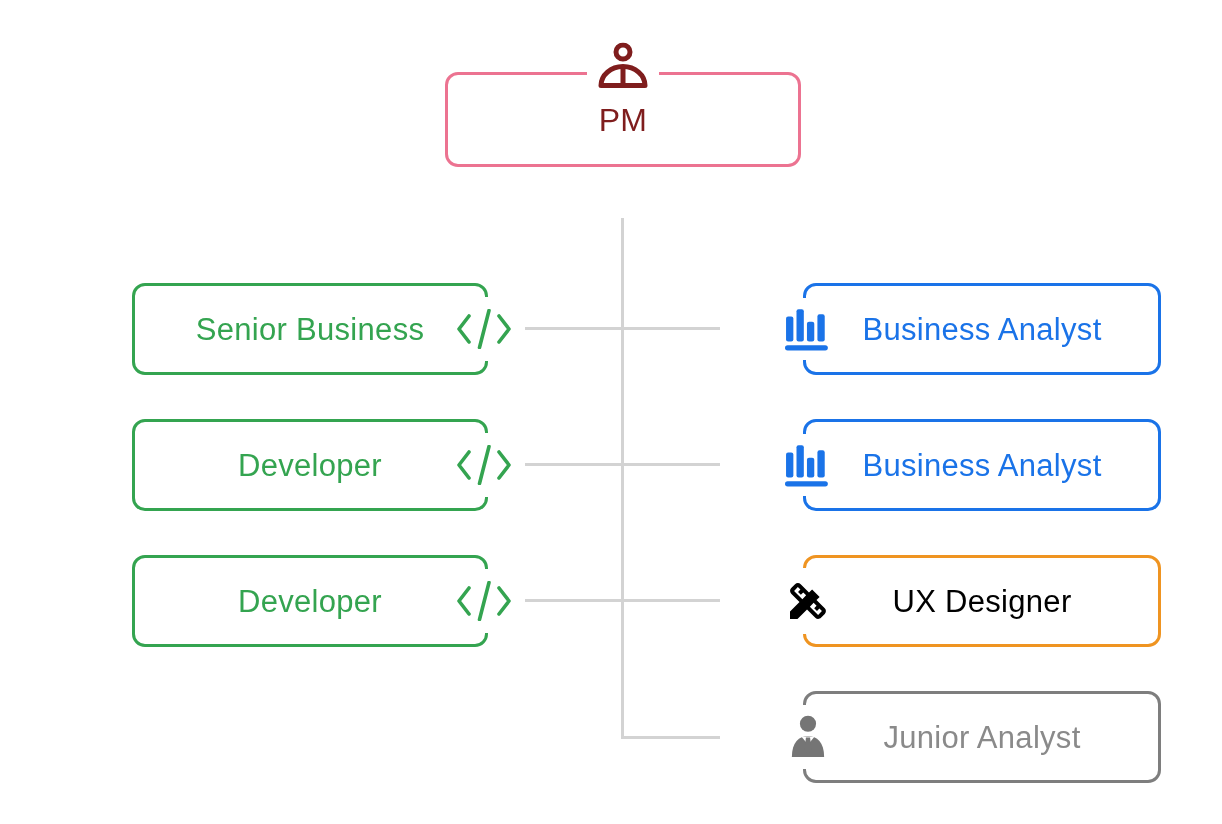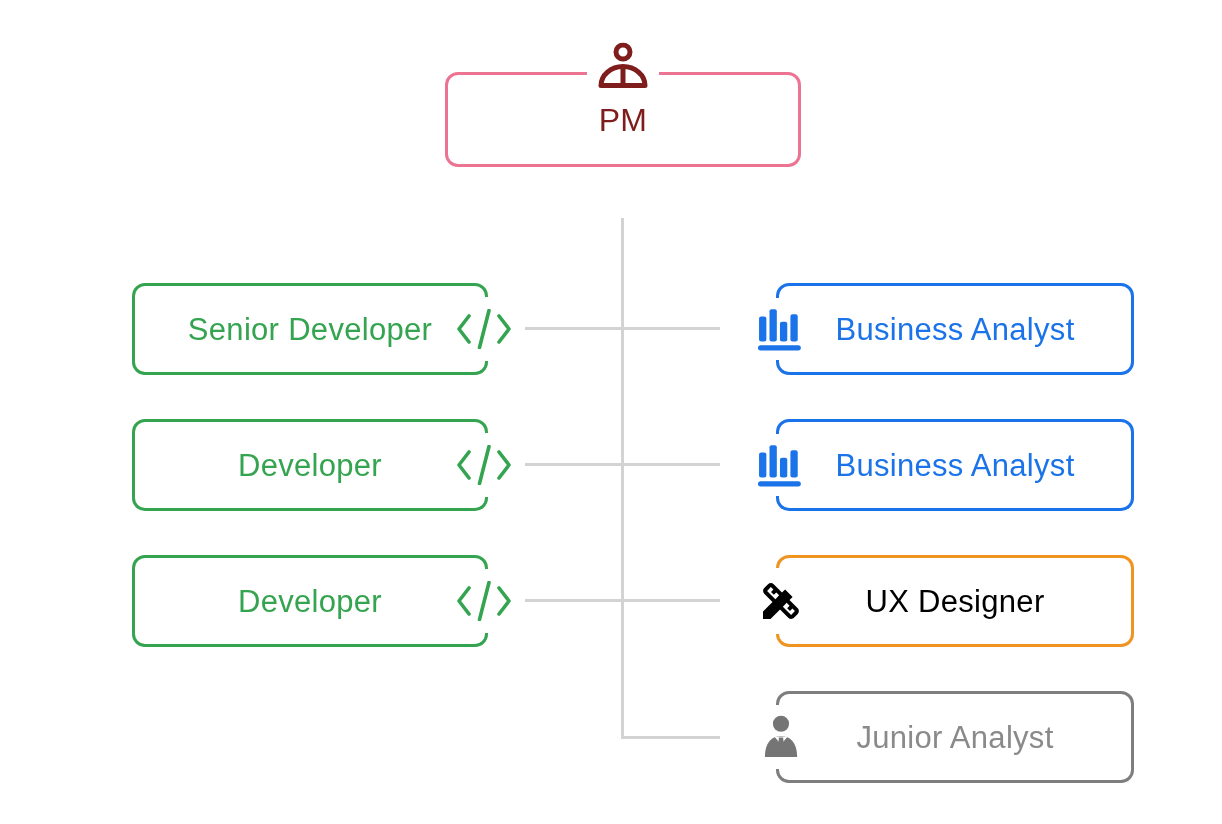--- a/index.html
+++ b/index.html
@@ -22,21 +22,21 @@
   
   .node {
     position:absolute; box-sizing:border-box;
     border:3px solid; border-radius:13px;
     display:flex; align-items:center; justify-content:center;
     font-size:31px; letter-spacing:.3px; line-height:1;
     background:#fff;
   }
   .node-pm    { left:445px; top:72px;  width:356px; height:95px; font-size:32px; }
   .node-left  { left:132px; width:356px; height:92px; }
-  .node-right { left:776px; width:358px; height:92px; }
+  .node-right { left:803px; width:358px; height:92px; }
   .row1 { top:283px; } .row2 { top:419px; } .row3 { top:555px; } .row4 { top:691px; }
 
   .pink   { color:#7f1d1d; border-color:#EC7391; }
   .green  { color:#34A450; border-color:#34A450; }
   .blue   { color:#1A73E8; border-color:#1A73E8; }
   .orange { color:#000000; border-color:#EF9421; }
   .gray   { color:#8A8A8A; border-color:#7E7E7E; }
 
   
   .icon-wrap { position:absolute; background:#fff; line-height:0; }
@@ -62,21 +62,21 @@
       <svg width="52" height="46" viewBox="0 0 52 46">
         <circle cx="26" cy="9.5" r="7" fill="none" stroke="currentColor" stroke-width="5"></circle>
         <path d="M 4 43 A 22 19 0 0 1 48 43 Z" fill="none" stroke="currentColor" stroke-width="5" stroke-linejoin="round"></path>
         <line x1="26" y1="26" x2="26" y2="43" stroke="currentColor" stroke-width="5"></line>
       </svg>
     </span>
     <span class="label">PM</span>
   </div>
 
   <div class="node node-left green row1">
-    <span class="label">Senior Developer</span>
+    <span class="label">Senior Business</span>
     <span class="icon-wrap icon-right">
       <svg width="54" height="40" viewBox="0 0 54 40">
         <polyline points="12,7 2,20 12,33" fill="none" stroke="currentColor" stroke-width="3.6" stroke-linecap="round" stroke-linejoin="round"></polyline>
         <line x1="32" y1="1.5" x2="22.5" y2="38.5" stroke="currentColor" stroke-width="3.6" stroke-linecap="round"></line>
         <polyline points="42,7 52,20 42,33" fill="none" stroke="currentColor" stroke-width="3.6" stroke-linecap="round" stroke-linejoin="round"></polyline>
       </svg>
     </span>
   </div>
 
   <div class="node node-left green row2">

